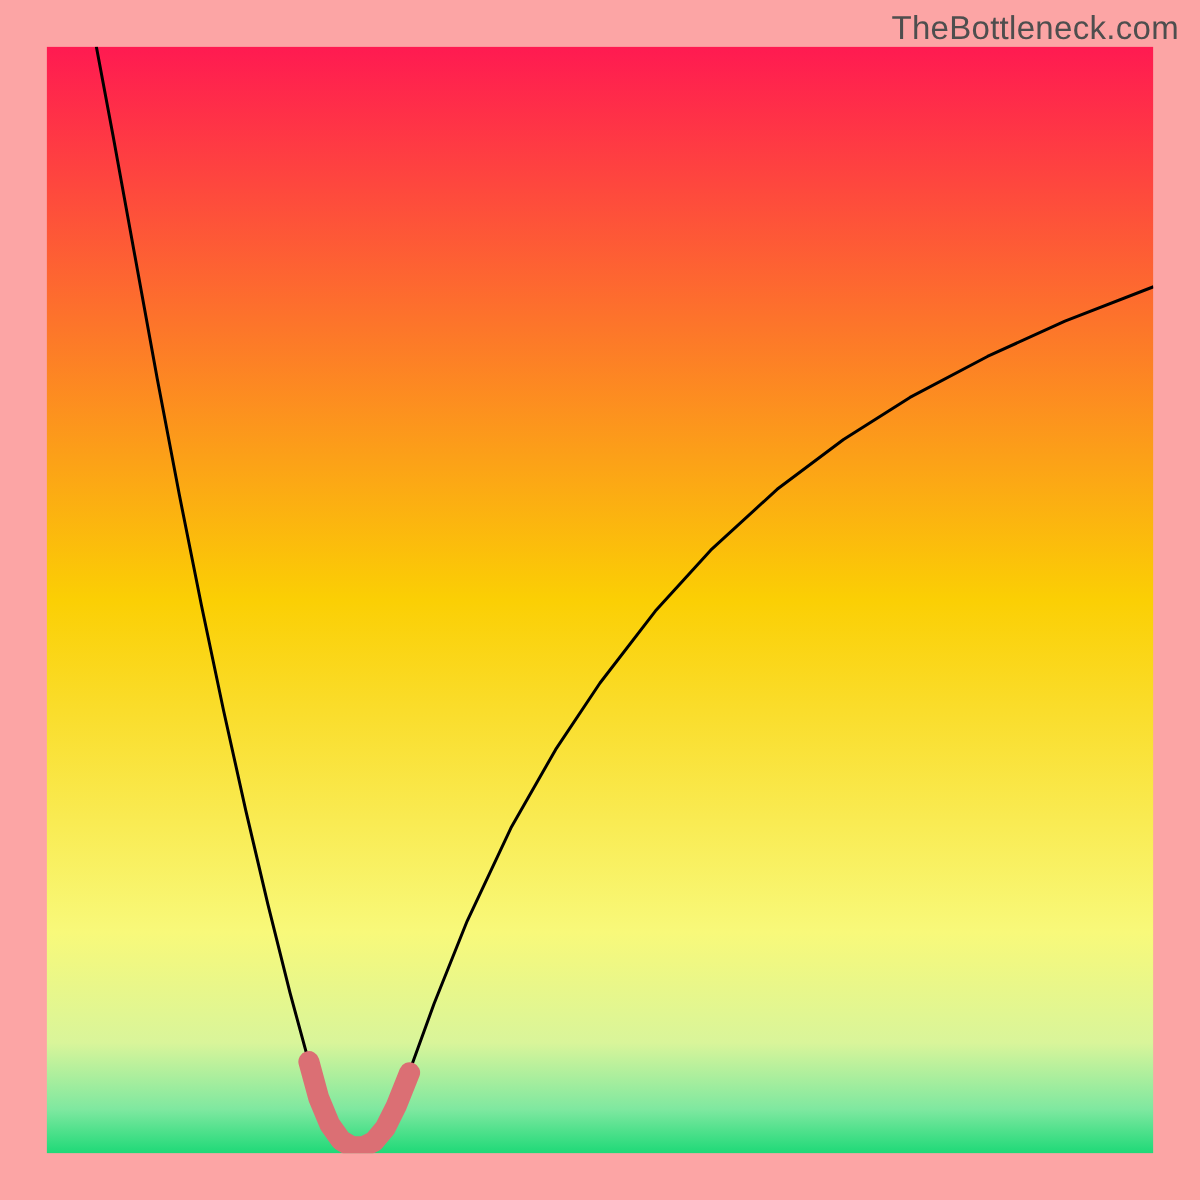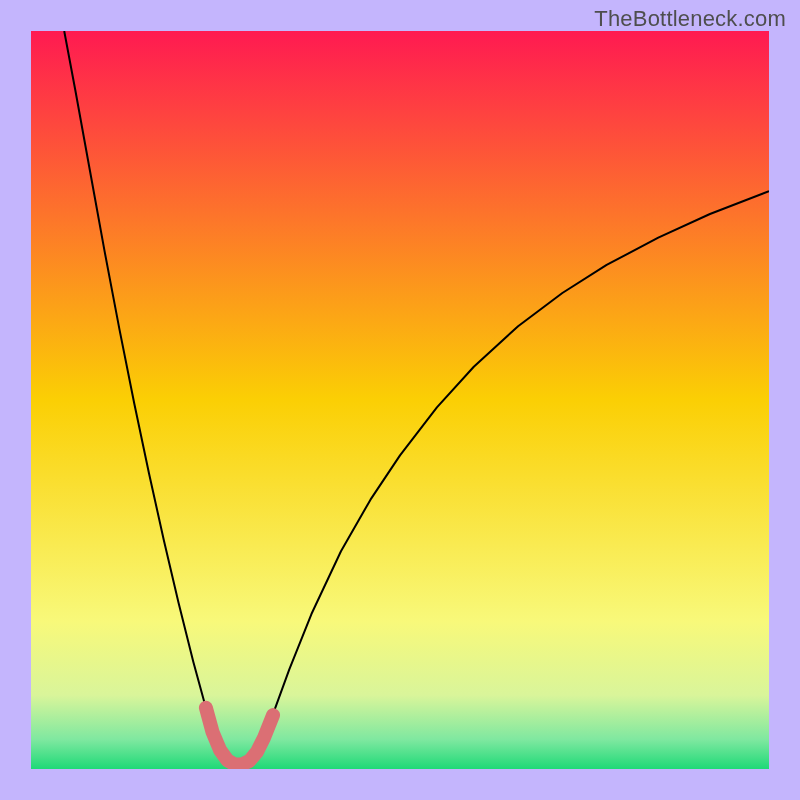--- a/index.html
+++ b/index.html
@@ -9,21 +9,21 @@
     height: 800px;
     background: #000;
     overflow: hidden;
   }
   .frame {
     position: absolute;
     left: 0;
     top: 0;
     width: 800px;
     height: 800px;
-    background: #c4b5fd;
+    background: #fca5a5;
   }
   .plot {
     position: absolute;
     left: 31px;
     top: 31px;
     width: 738px;
     height: 738px;
     overflow: hidden;
   }
   .watermark {

